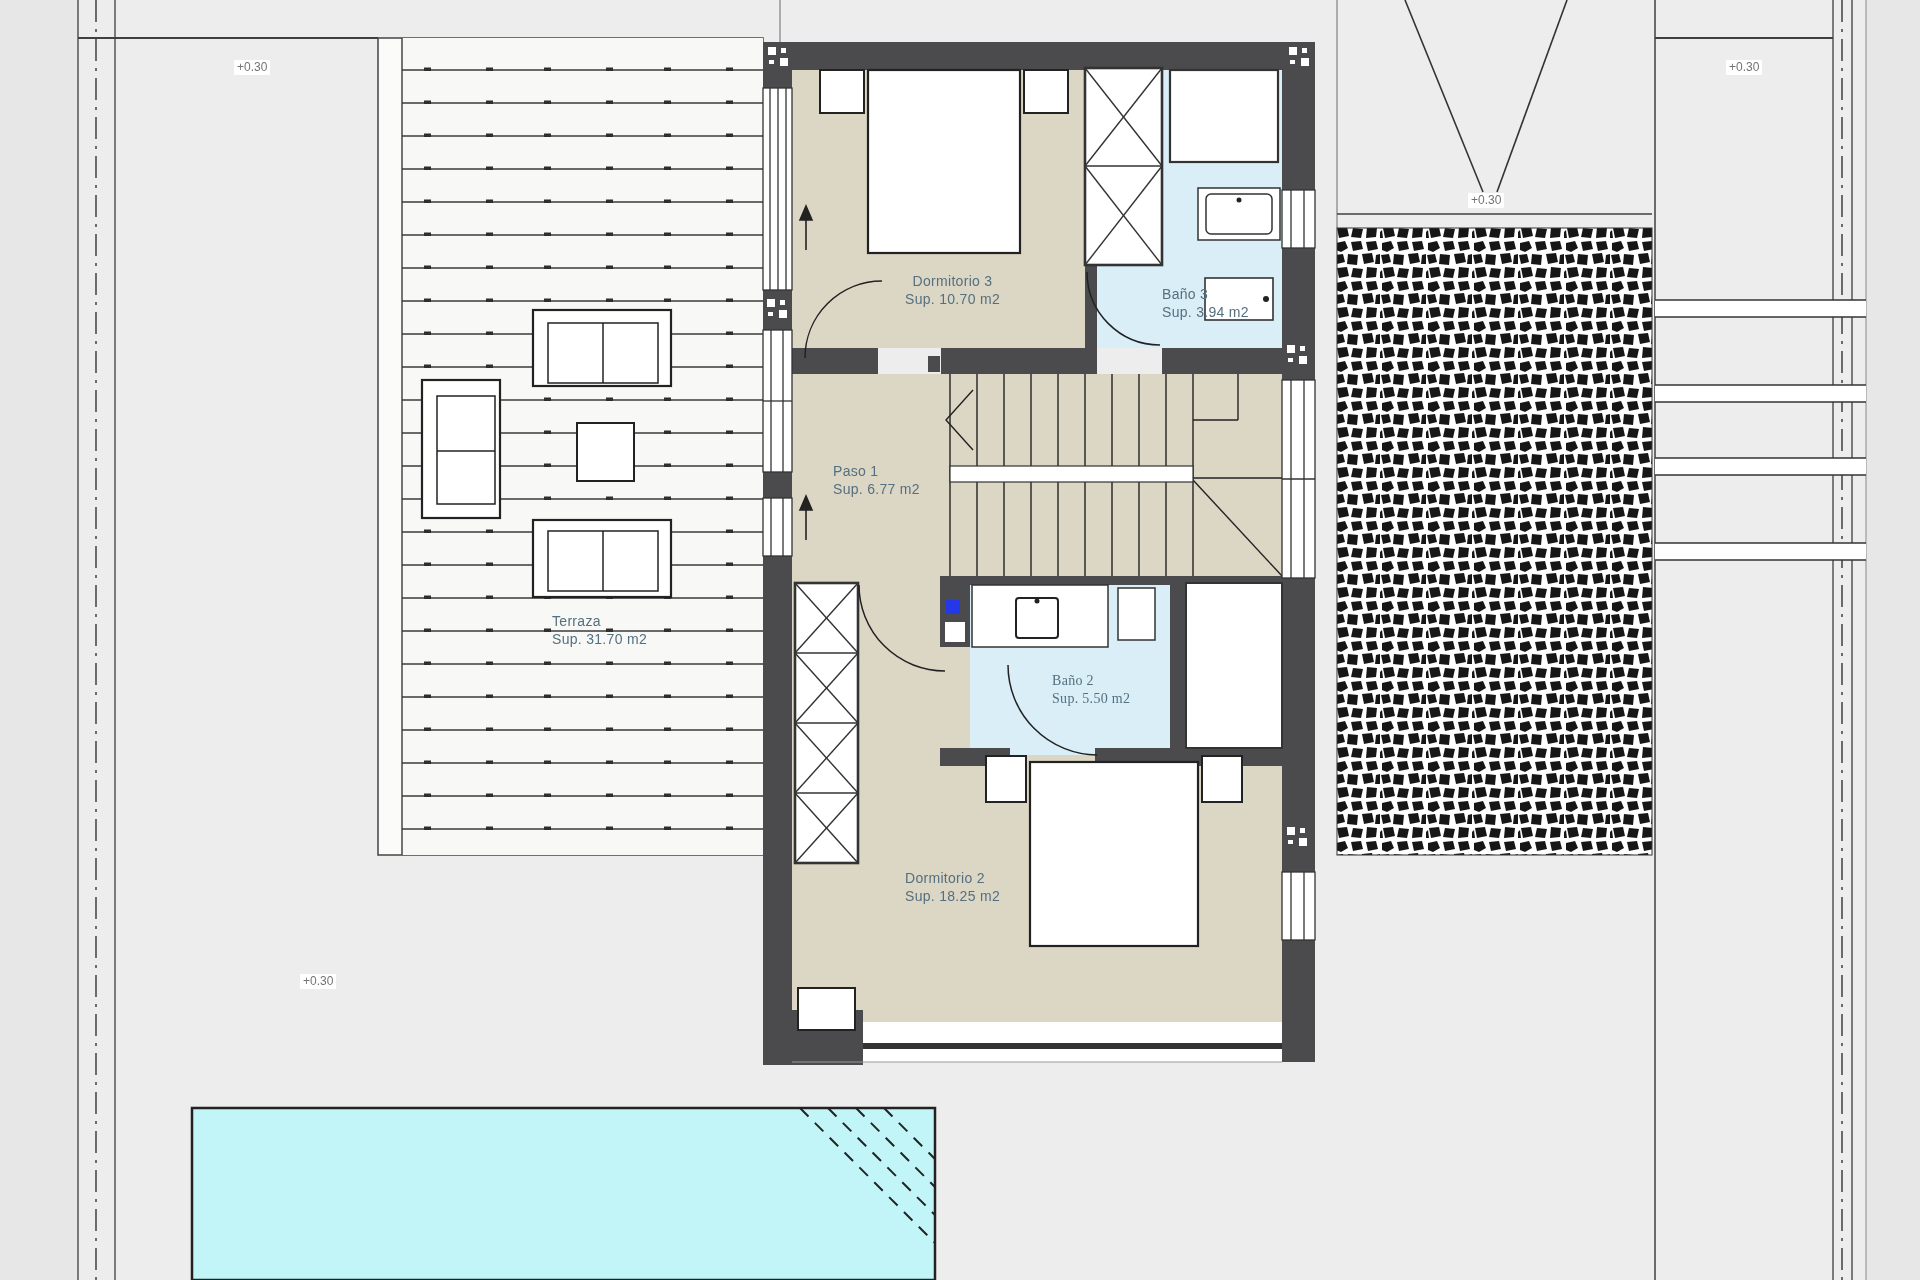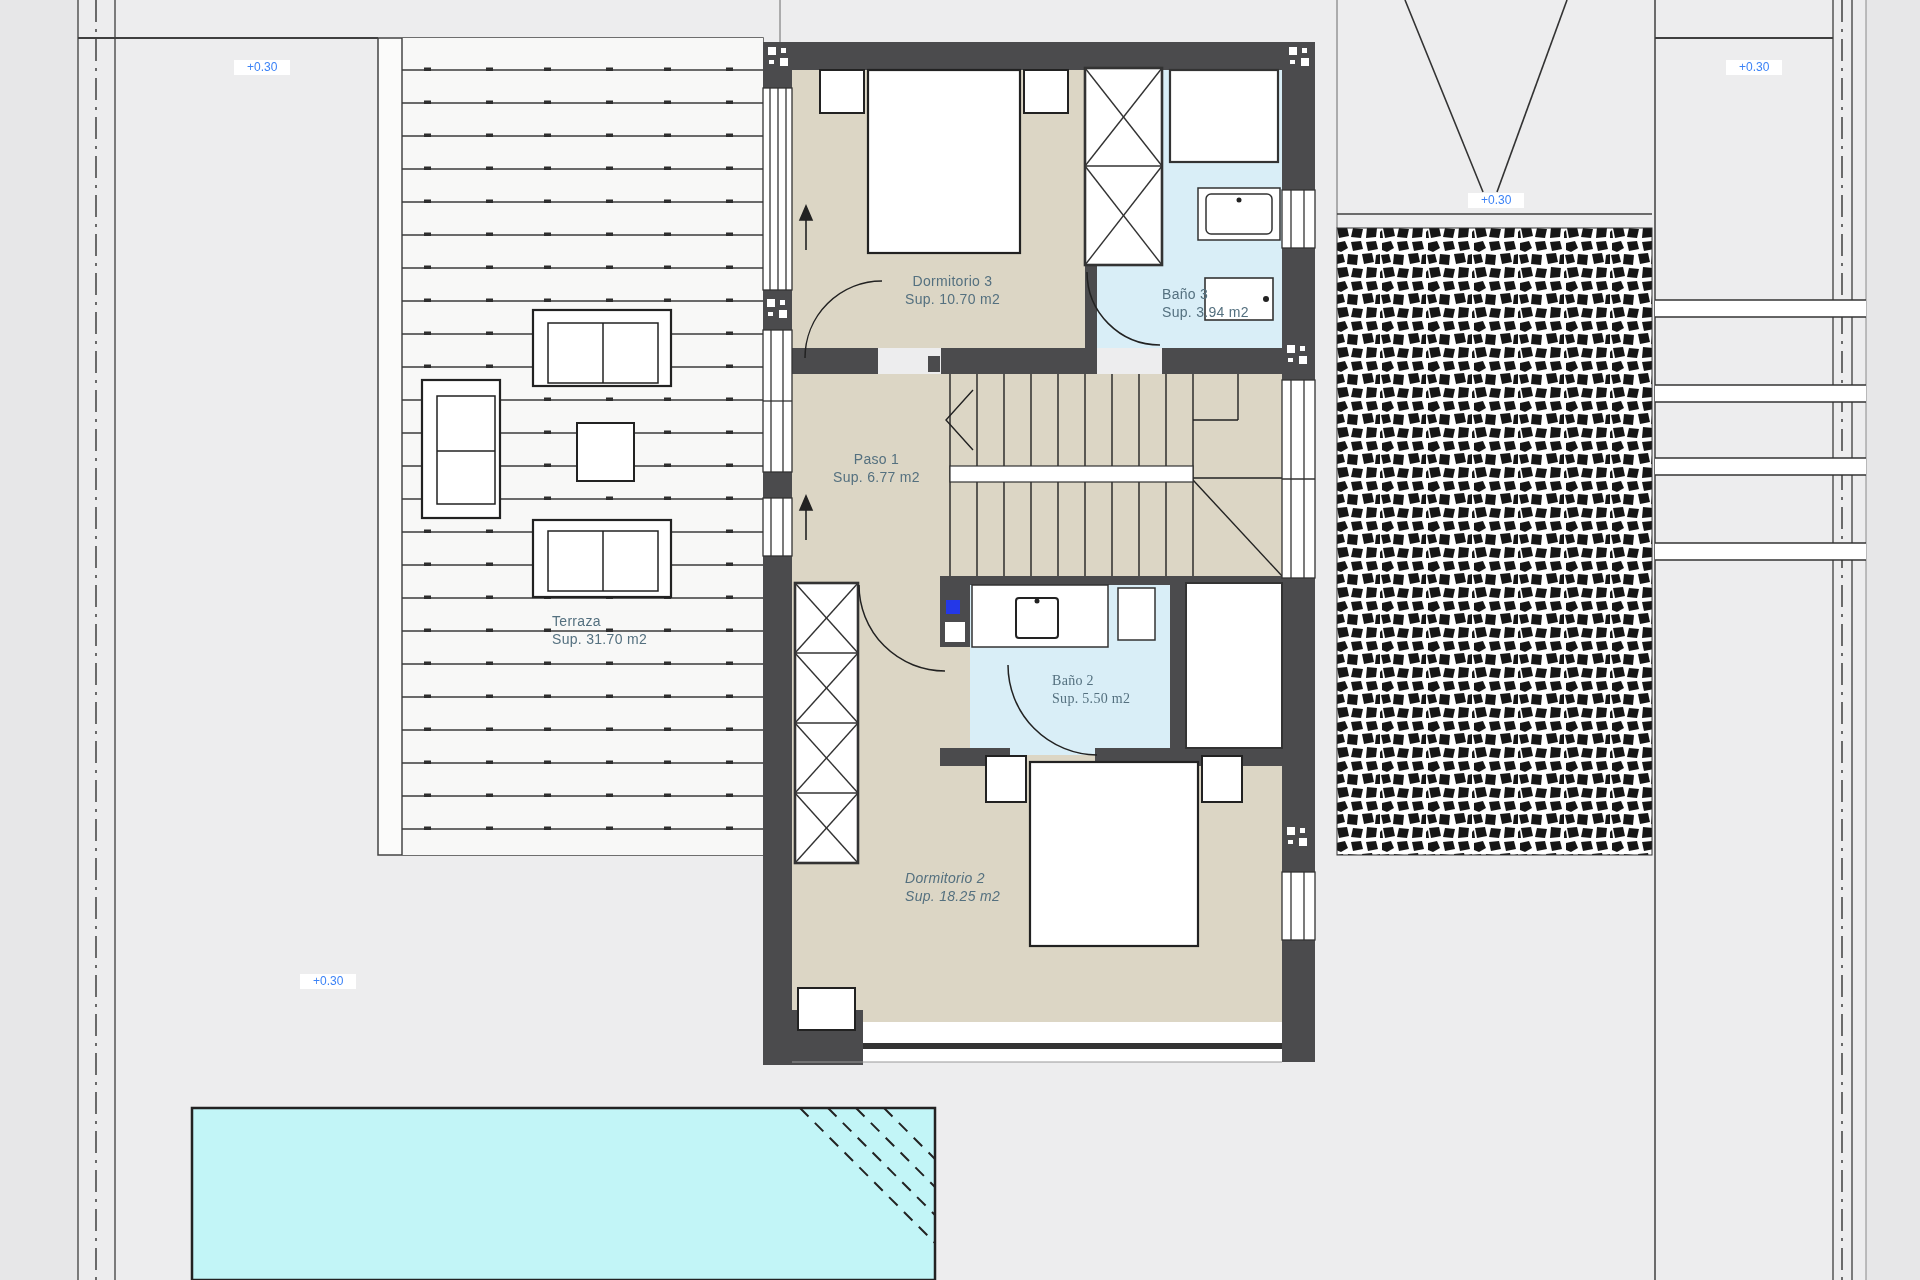--- a/index.html
+++ b/index.html
@@ -2,22 +2,22 @@
 <html><head>
 <meta charset="utf-8">
 <style>
   html,body{margin:0;padding:0;background:#ededee;}
   .plan{position:relative;width:1920px;height:1280px;background:#ededee;overflow:hidden;
         font-family:"Liberation Sans",sans-serif;}
   .plan svg{position:absolute;left:0;top:0;}
   .room-label{position:absolute;color:#54707f;font-size:14px;line-height:1.32;
               letter-spacing:.3px;white-space:nowrap;}
   .room-label .nm{display:block;}
-  .elev{position:absolute;color:#3b82f6;font-size:12px;background:#fff;
-        padding:0 13px;line-height:15px;}
+  .elev{position:absolute;color:#737373;font-size:12px;background:#fff;
+        padding:0 3px;line-height:15px;}
 </style>
 </head>
 <body>
 
 <div class="plan">
 
 <svg width="1920" height="1280" viewBox="0 0 1920 1280">
   <defs>
     <pattern id="stone" width="46" height="40" patternUnits="userSpaceOnUse">
       <rect width="46" height="40" fill="#ffffff"></rect>
@@ -308,33 +308,33 @@
 </svg>
 
 <div class="room-label" style="left:905px;top:272px;text-align:center;">
   <span class="nm">Dormitorio 3</span>
   <span class="nm">Sup. 10.70 m2</span>
 </div>
 <div class="room-label" style="left:1130px;top:285px;margin-left:32px;">
   <span class="nm">Baño 3</span>
   <span class="nm">Sup. 3.94 m2</span>
 </div>
-<div class="room-label" style="left:833px;top:450px;text-align:center;">
+<div class="room-label" style="left:833px;top:462px;">
   <span class="nm">Paso 1</span>
   <span class="nm">Sup. 6.77 m2</span>
 </div>
 <div class="room-label" style="left:552px;top:612px;">
   <span class="nm">Terraza</span>
   <span class="nm">Sup. 31.70 m2</span>
 </div>
 <div class="room-label" style="left:1052px;top:672px;font-family:Liberation Serif, serif;">
   <span class="nm">Baño 2</span>
   <span class="nm">Sup. 5.50 m2</span>
 </div>
-<div class="room-label" style="left:905px;top:869px;font-style:italic;">
+<div class="room-label" style="left:905px;top:869px;">
   <span class="nm">Dormitorio 2</span>
   <span class="nm">Sup. 18.25 m2</span>
 </div>
 
 <div class="elev" style="left:234px;top:60px;">+0.30</div>
 <div class="elev" style="left:300px;top:974px;">+0.30</div>
 <div class="elev" style="left:1468px;top:193px;">+0.30</div>
 <div class="elev" style="left:1726px;top:60px;">+0.30</div>
 
 </div>

